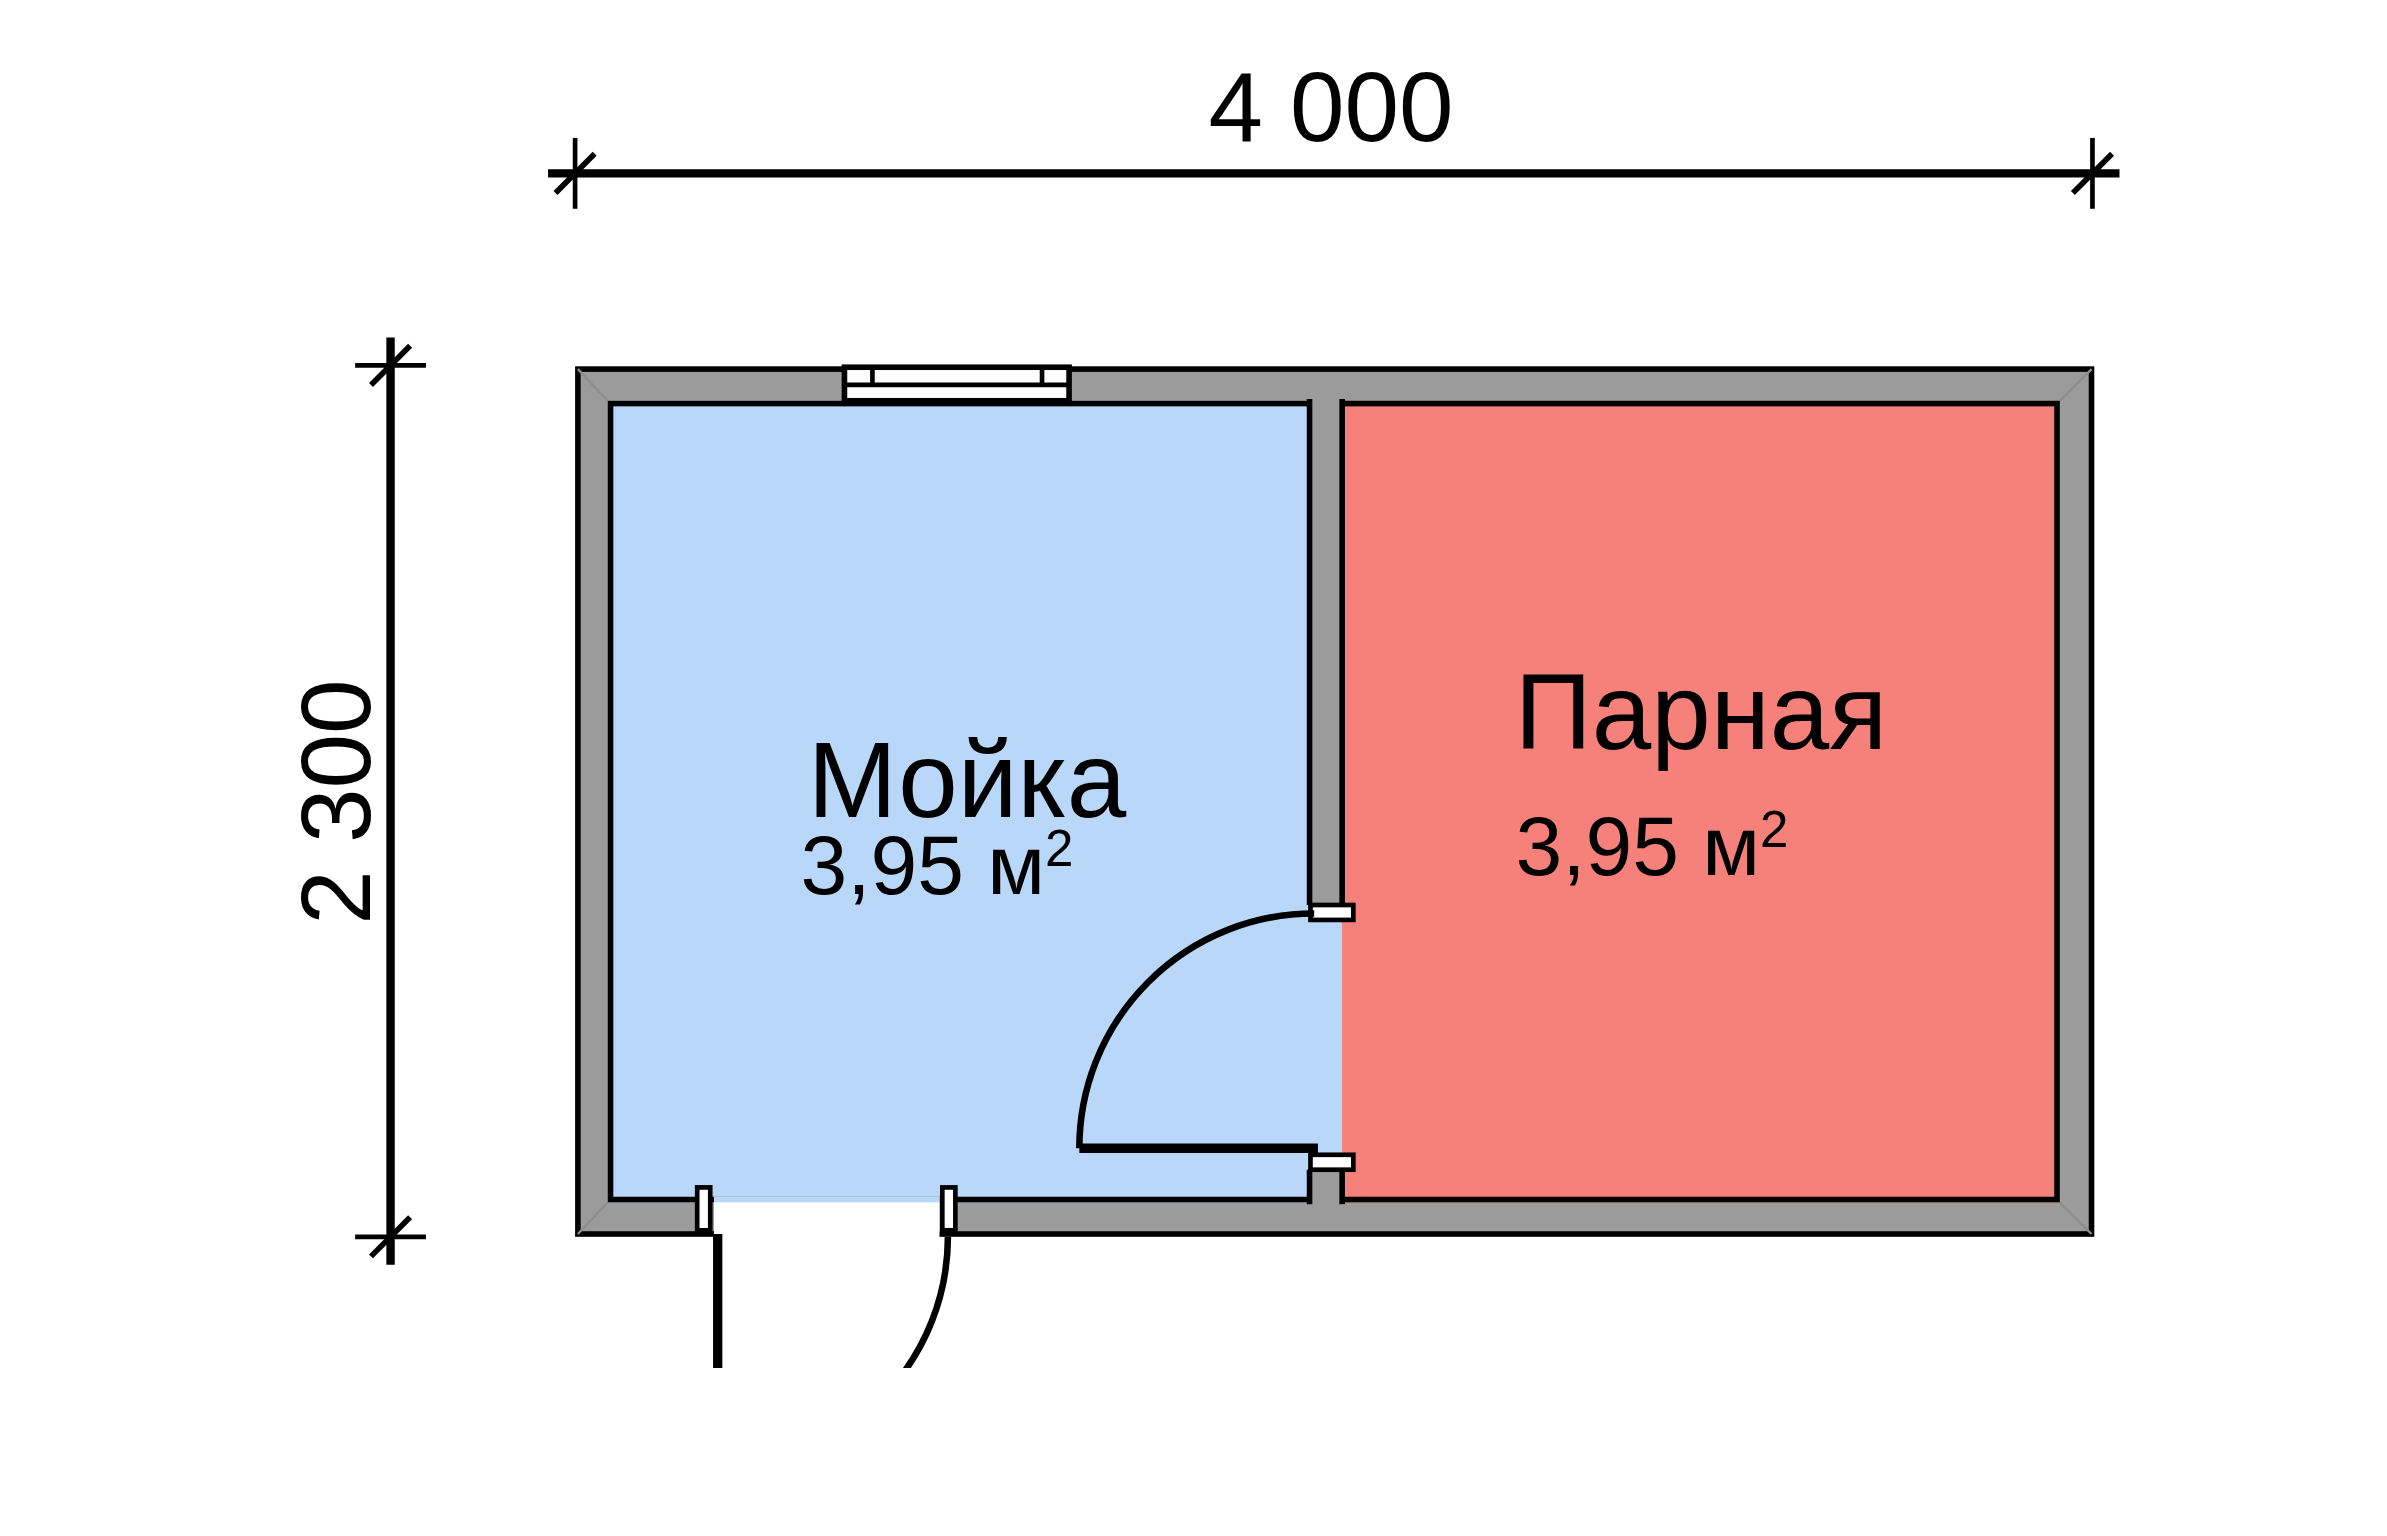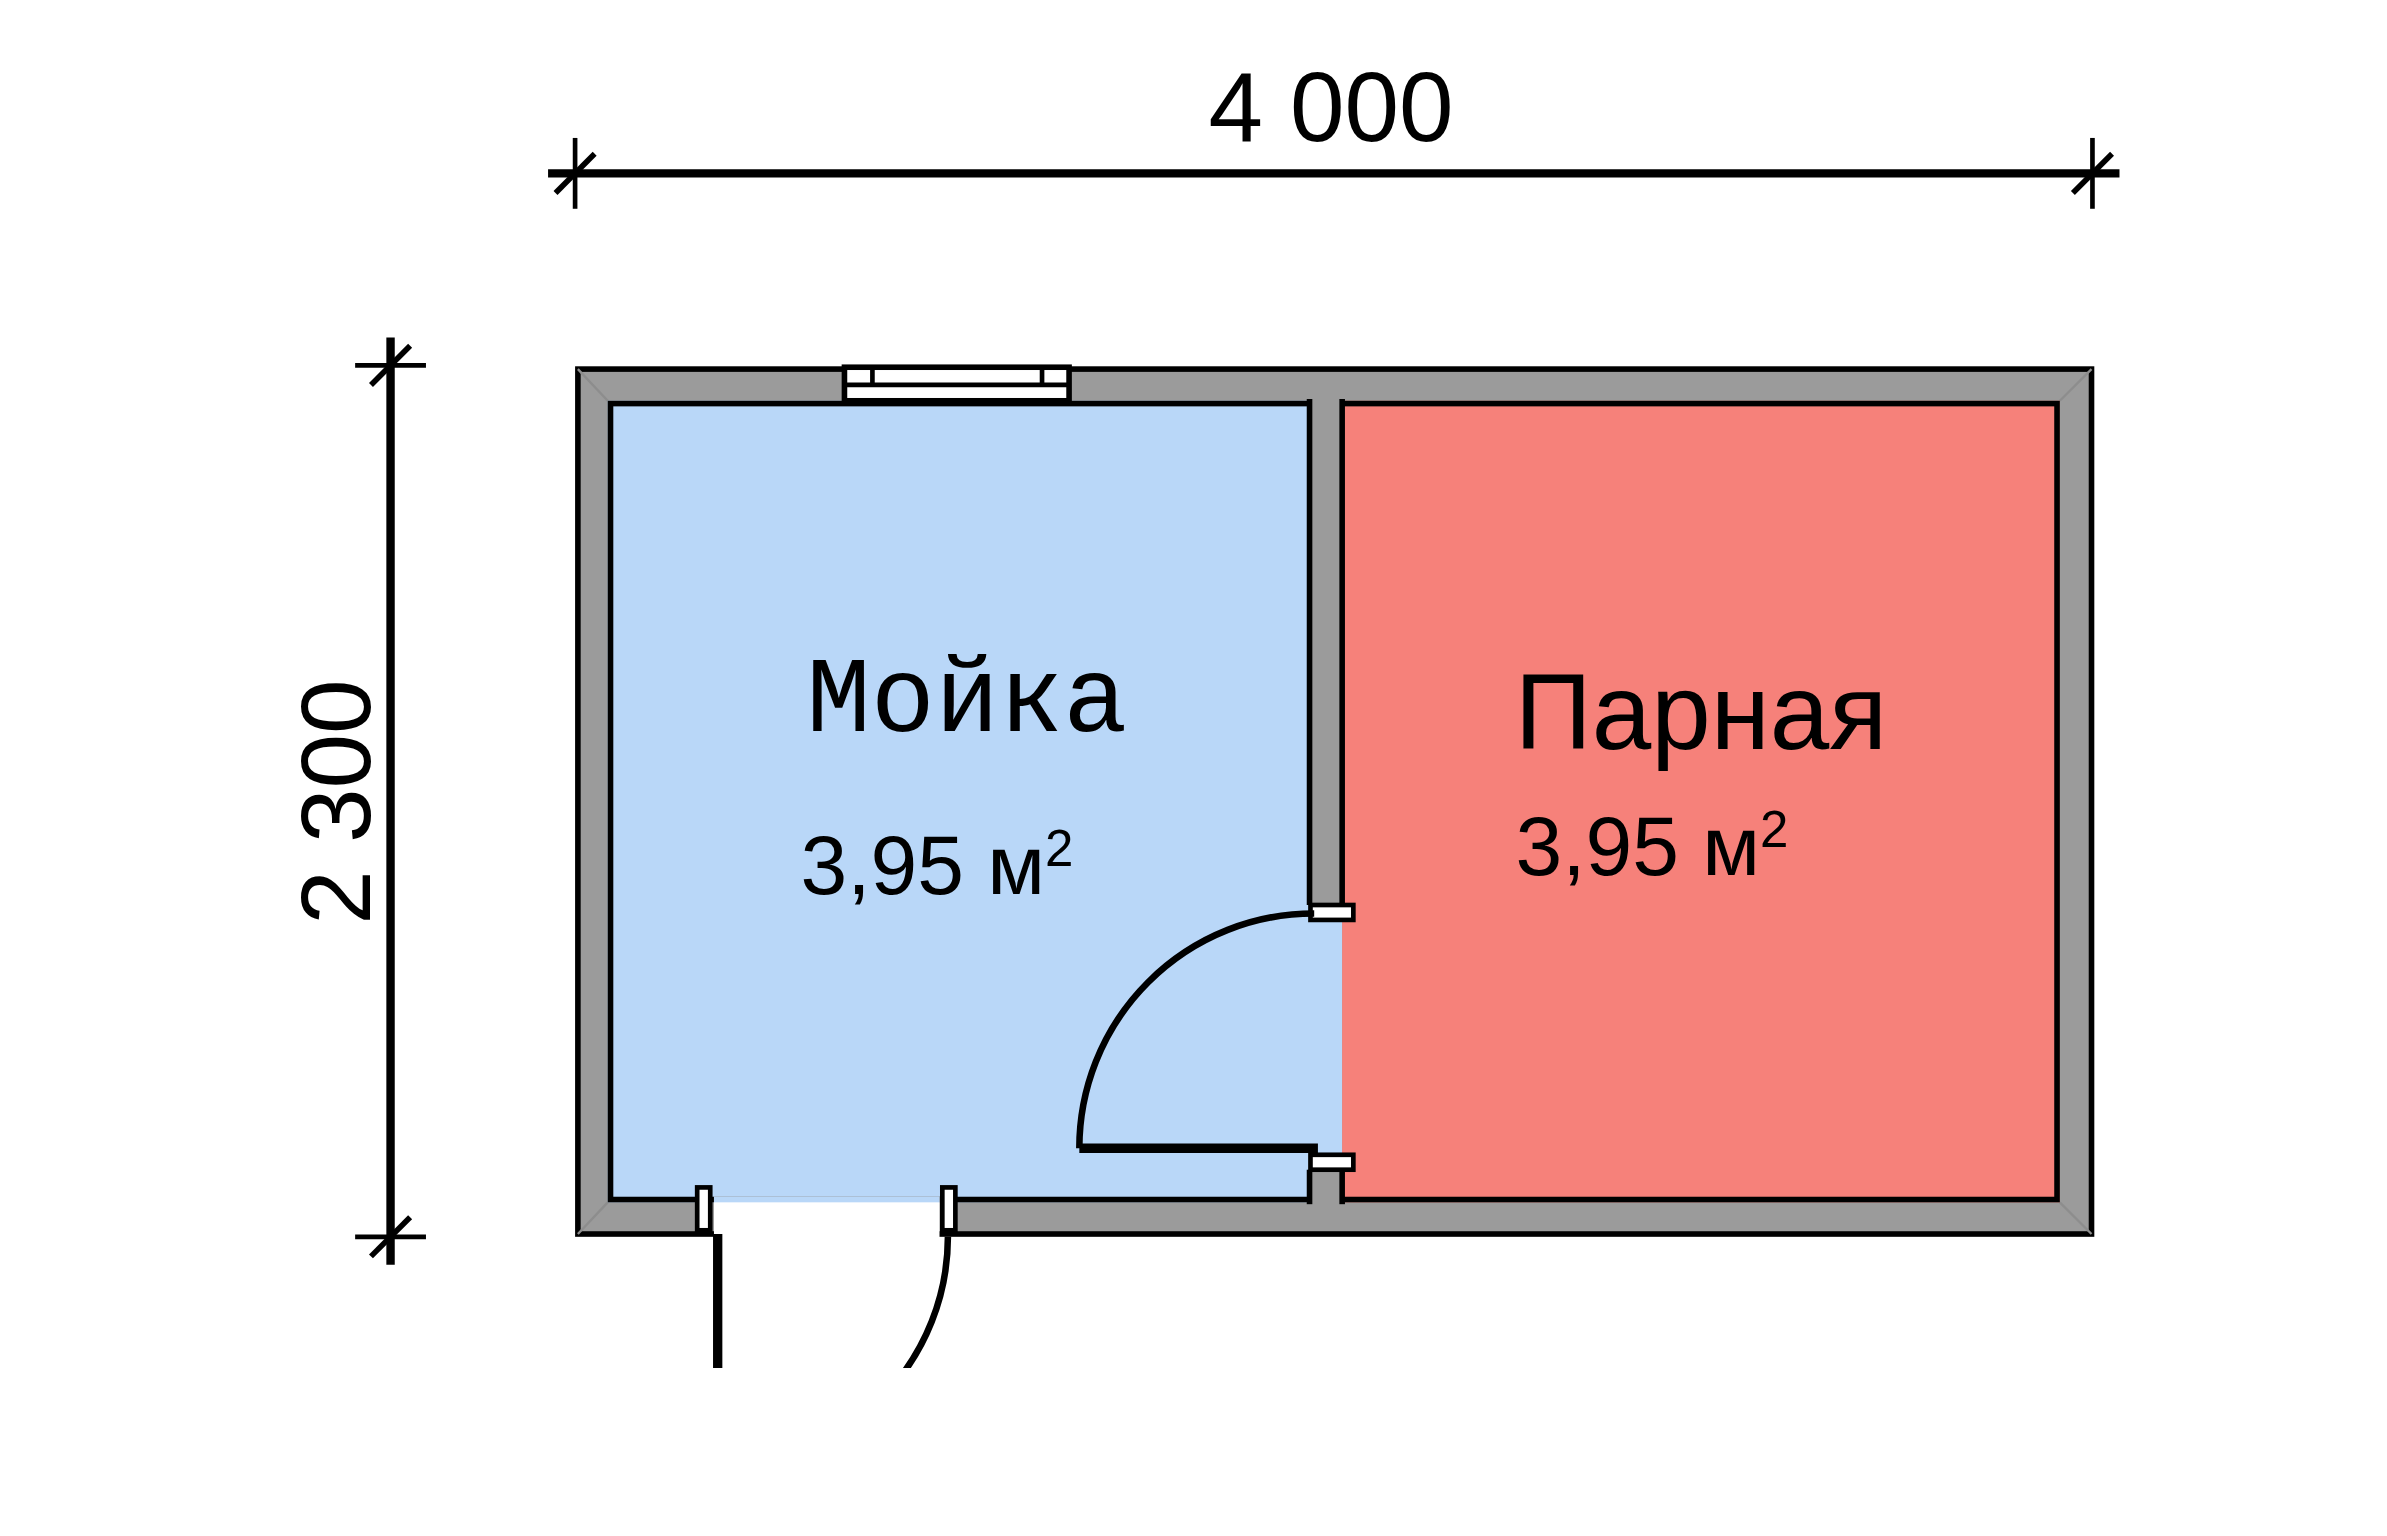--- a/index.html
+++ b/index.html
@@ -107,21 +107,21 @@
       <line x1="906" y1="413" x2="1147" y2="413" stroke="#000" stroke-width="5"></line>
       <line x1="936" y1="394" x2="936" y2="413" stroke="#000" stroke-width="5"></line>
       <line x1="1118" y1="394" x2="1118" y2="413" stroke="#000" stroke-width="5"></line>
     </g>
   </svg>
 
   <div class="lbl lbl-dim" style="left:1331px; top:107px;">4 000</div>
 
   <div class="lbl lbl-dim lbl-dim-vert" style="left:336px; top:802px;">2 300</div>
 
-  <div class="lbl lbl-room-name" style="left:967px; top:702px;font-family:Liberation Mono, monospace;">Мойка</div>
+  <div class="lbl lbl-room-name" style="left:967px; top:780px;">Мойка</div>
 
   <div class="lbl lbl-room-area" style="left:937px; top:865px;">
     <span>3,95 м</span><span class="sup">2</span>
   </div>
 
   <div class="lbl lbl-room-name" style="left:1701px; top:712px;">Парная</div>
 
   <div class="lbl lbl-room-area" style="left:1652px; top:846px;">
     <span>3,95 м</span><span class="sup">2</span>
   </div>

